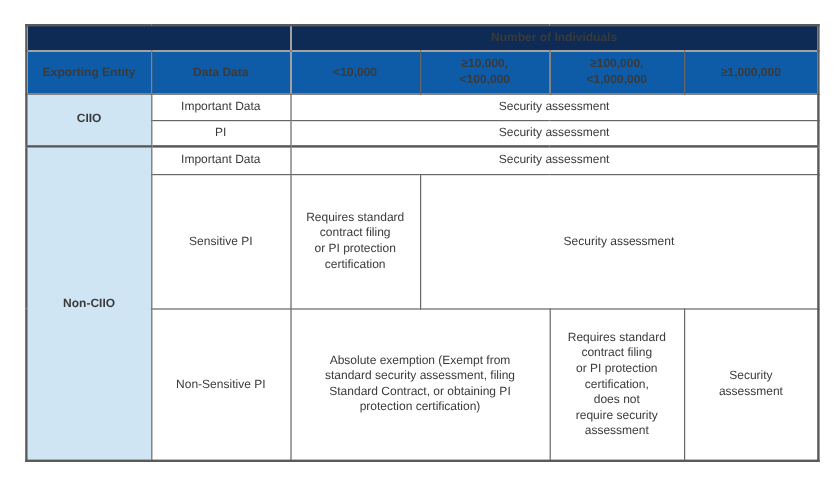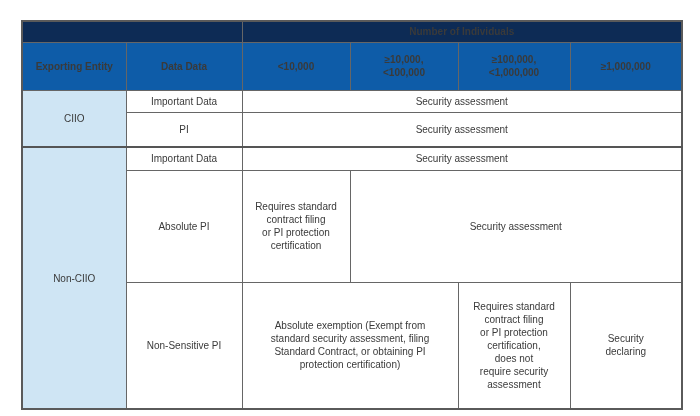--- a/index.html
+++ b/index.html
@@ -33,29 +33,29 @@
     background:var(--navy);color:#ffffff;font-weight:bold;
     font-size:13.5px;border:2px solid var(--navy-border);
   }
   .cell-hdr{
     background:var(--blue);color:#ffffff;font-weight:bold;
     font-size:11px;border:2px solid var(--navy-border);
   }
   
   .cell-entity{
     background:var(--lightblue);color:var(--entity-text);
-    font-weight:normal;font-size:12px;text-align:left;padding-left:8px;
+    font-weight:bold;font-size:12px;text-align:left;padding-left:8px;
   }
   
   .sep td{border-top:2px solid #555555;}
   
   tr.r1{height:21px}
-  tr.r2{height:48px}
+  tr.r2{height:36px}
   tr.r3{height:22px}
-  tr.r4{height:35px}
+  tr.r4{height:22px}
   tr.r5{height:23px}
   tr.r6{height:112px}
   tr.r7{height:127px}
 </style>
 </head>
 <body>
 
 <div class="canvas">
   <table class="matrix">
     <colgroup>
@@ -95,21 +95,21 @@
       <td colspan="4">Security assessment</td>
     </tr>
 
     <tr class="r5 sep">
       <td class="cell-entity" rowspan="3">Non-CIIO</td>
       <td>Important Data</td>
       <td colspan="4">Security assessment</td>
     </tr>
 
     <tr class="r6">
-      <td>Absolute PI</td>
+      <td>Sensitive PI</td>
       <td>Requires standard
 contract filing
 or PI protection
 certification</td>
       <td colspan="3">Security assessment</td>
     </tr>
 
     <tr class="r7">
       <td>Non-Sensitive PI</td>
       <td colspan="2">Absolute exemption (Exempt from
@@ -117,17 +117,17 @@
 Standard Contract, or obtaining PI
 protection certification)</td>
       <td>Requires standard
 contract filing
 or PI protection
 certification,
 does not
 require security
 assessment</td>
       <td>Security
-declaring</td>
+assessment</td>
     </tr>
   </tbody>
     </table>
 </div>
 
 </body></html>

